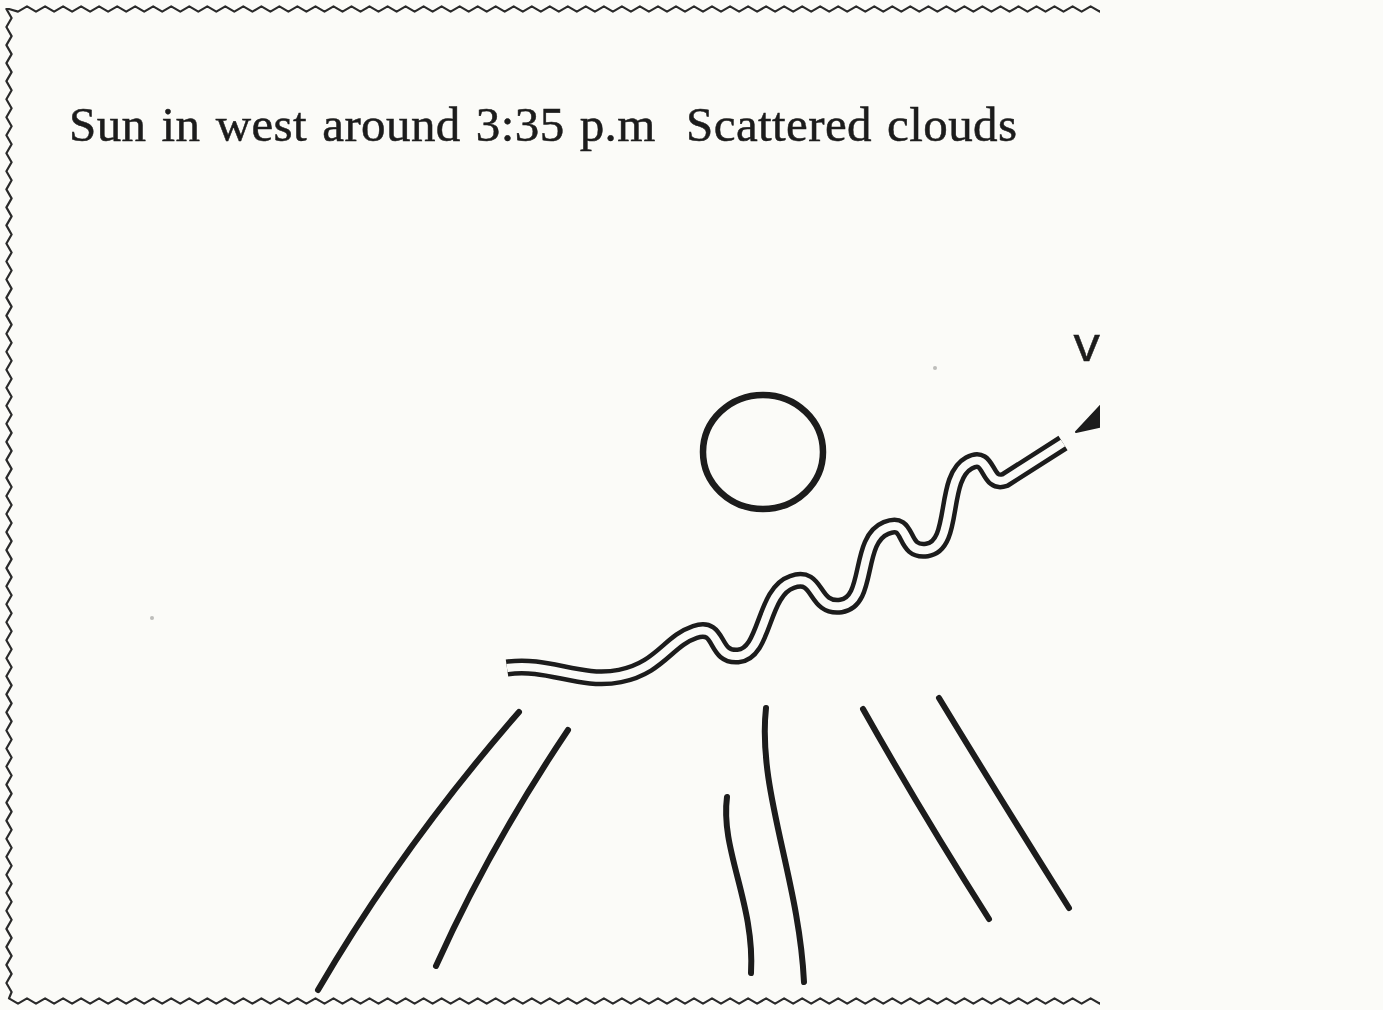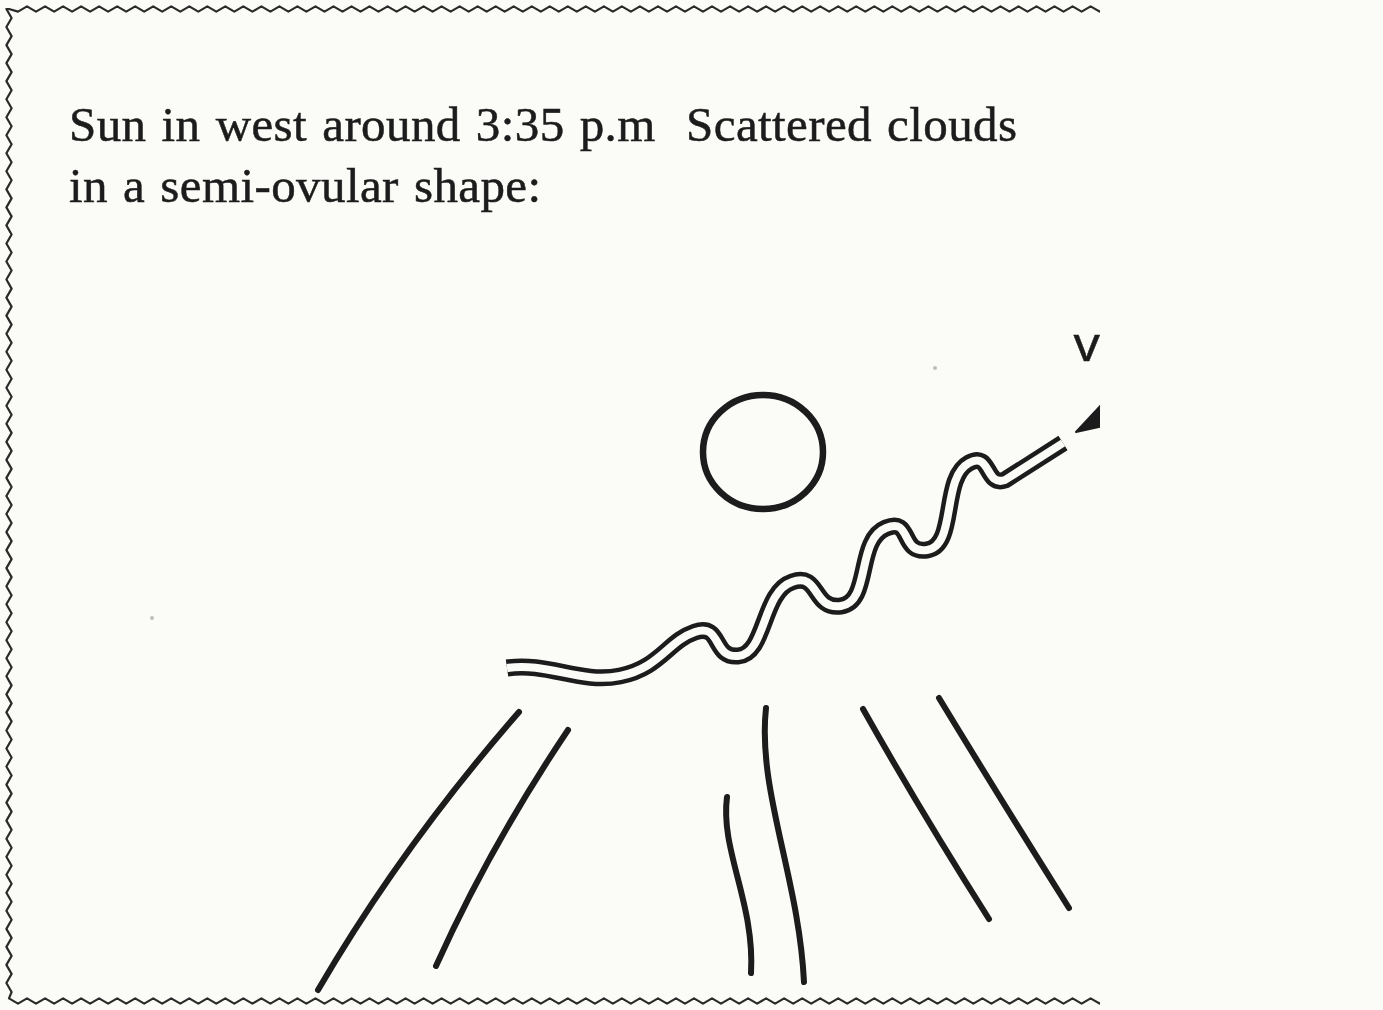--- a/index.html
+++ b/index.html
@@ -73,18 +73,17 @@
 
     <g>
       <circle class="speck" cx="935" cy="368" r="2"></circle>
       <circle class="speck" cx="1104" cy="252" r="2"></circle>
       <circle class="speck" cx="152" cy="618" r="2"></circle>
     </g>
   </svg>
 
   <div class="note">
     <div class="note-line">Sun in west around 3:35 p.m  Scattered clouds</div>
-    <div class="note-line">in a semi-ovular shape:</div>
   </div>
 
   <div class="vein-label">vein</div>
 
 </div>
 
 </body></html>

